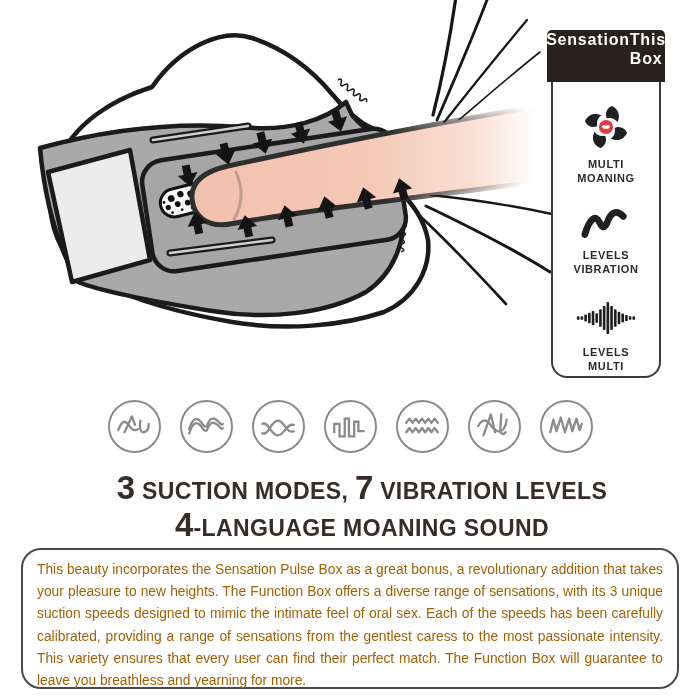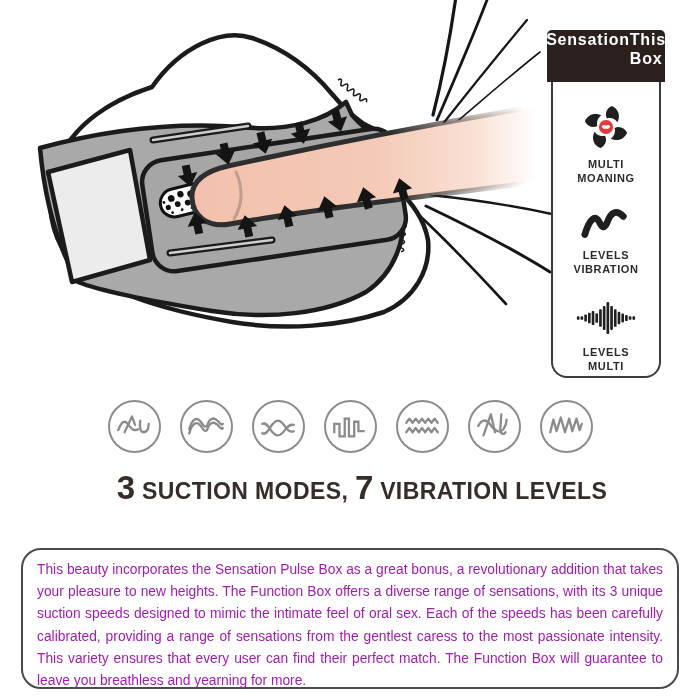--- a/index.html
+++ b/index.html
@@ -29,21 +29,21 @@
   .mode-circle svg.sq{stroke-linecap:butt;stroke-linejoin:miter;}
 
   
   .headline{position:absolute;left:0;top:471px;width:700px;text-align:center;color:#362c28;font-weight:bold;}
   .headline .hl-line{line-height:33px;font-size:23px;letter-spacing:.4px;padding-left:24px;}
   .headline .num{font-size:33px;letter-spacing:0;}
 
   
   .description-box{position:absolute;left:21px;top:548px;width:658px;height:141px;box-sizing:border-box;
     border:2px solid #4a4a4a;border-radius:20px;padding:9px 14px 0 14px;background:#fff;}
-  .description-box p{margin:0;font-size:13.8px;line-height:22.2px;color:#a21caf;text-align:justify;}
+  .description-box p{margin:0;font-size:13.8px;line-height:22.2px;color:#a16207;text-align:justify;}
 </style>
 </head>
 <body>
 
 <div id="stage">
 
   <svg id="device-illustration" width="552" height="335" viewBox="0 48 552 335" xmlns="http://www.w3.org/2000/svg">
     <defs>
       <linearGradient id="shaftFill" gradientUnits="userSpaceOnUse" x1="192" y1="0" x2="552" y2="0">
         <stop offset="0" stop-color="#f2c1ad"></stop>
@@ -239,19 +239,20 @@
     </div>
     <div class="mode-circle">
       <svg width="42" height="42" viewBox="0 0 40 40">
         <path d="M5,25 L8,13 L11,24 L15,11 L19,25 L23,12 L26,24 L30,12 L33,23 L35,17"></path>
       </svg>
     </div>
   </div>
 
   <div class="headline">
     <div class="hl-line"><span class="num">3</span><span> SUCTION MODES, </span><span class="num">7</span><span> VIBRATION LEVELS</span></div>
+    <div class="hl-line"><span class="num">4</span><span>-LANGUAGE MOANING SOUND</span></div>
   </div>
 
   <div class="description-box">
     <p>This beauty incorporates the Sensation Pulse Box as a great bonus, a revolutionary addition that takes your pleasure to new heights. The Function Box offers a diverse range of sensations, with its 3 unique suction speeds designed to mimic the intimate feel of oral sex. Each of the speeds has been carefully calibrated, providing a range of sensations from the gentlest caress to the most passionate intensity. This variety ensures that every user can find their perfect match. The Function Box will guarantee to leave you breathless and yearning for more.</p>
   </div>
 
 </div>
 
 </body></html>

